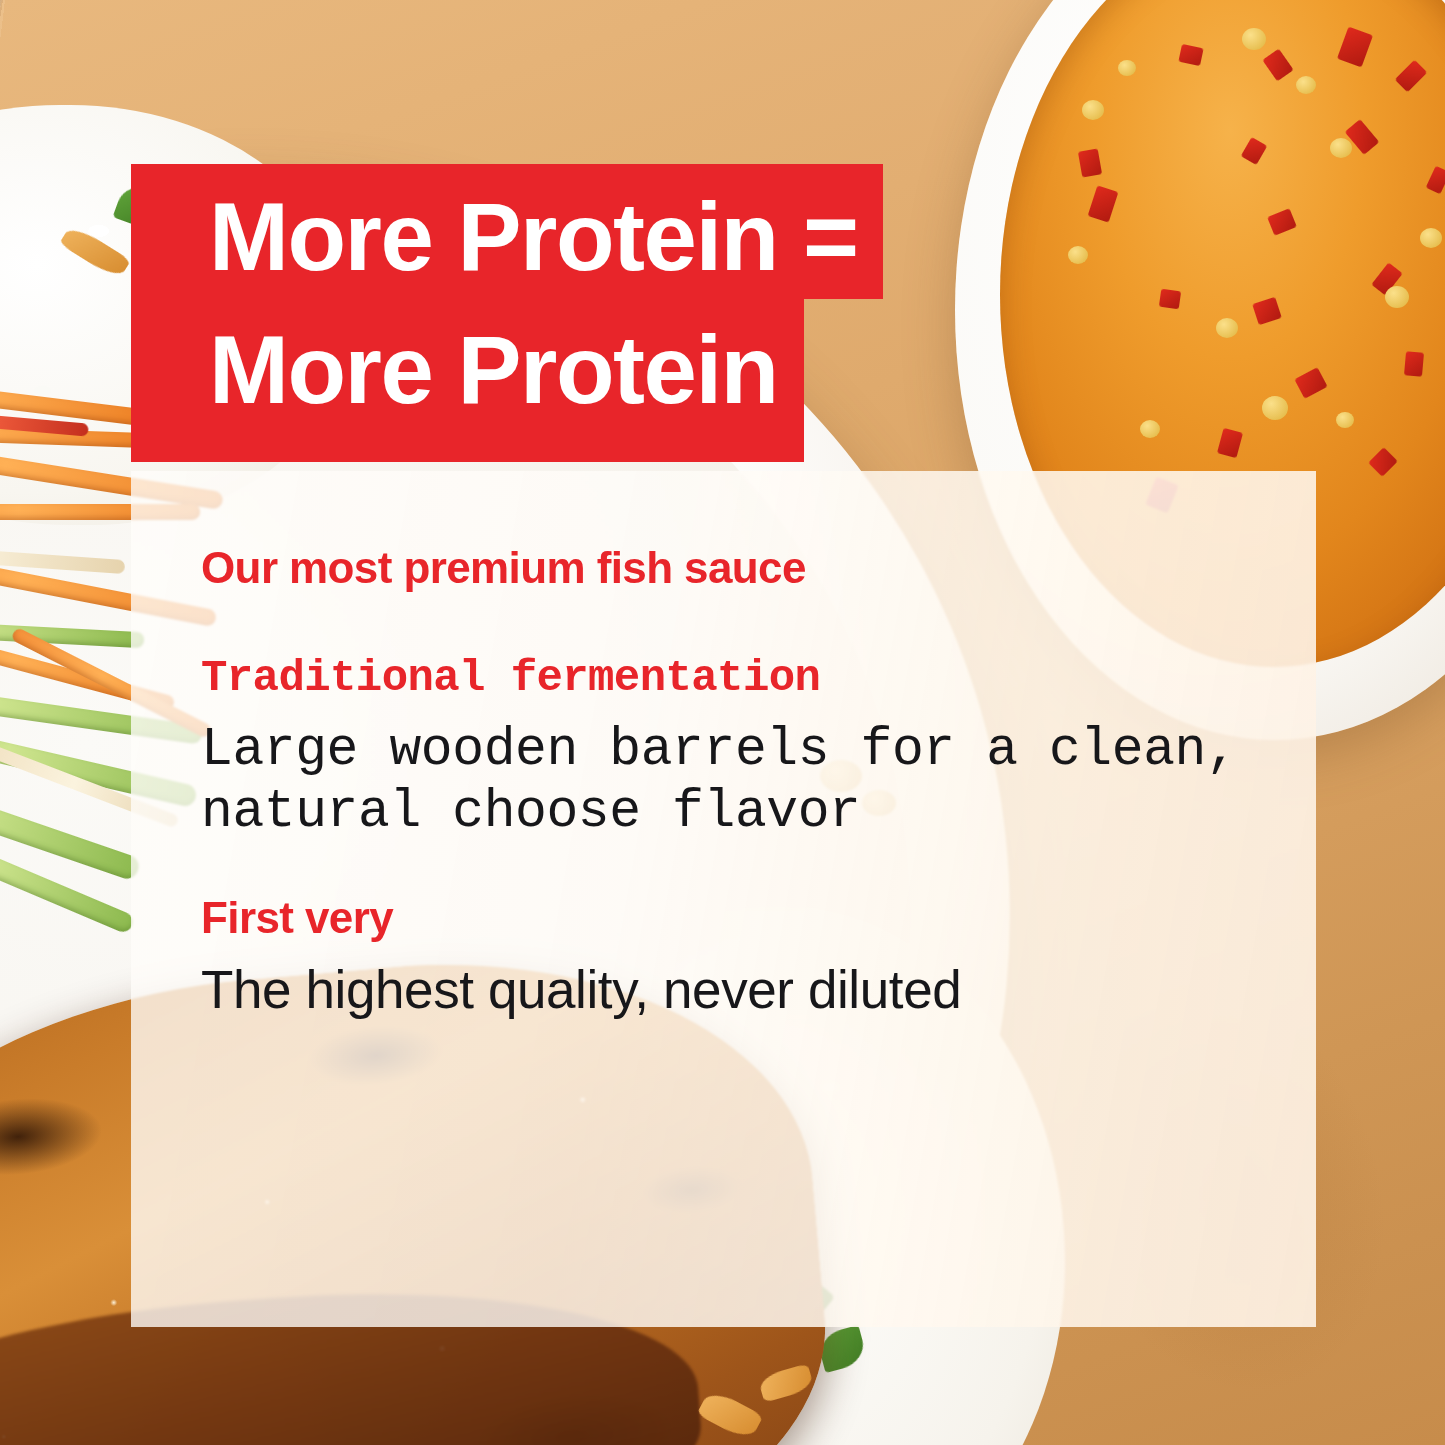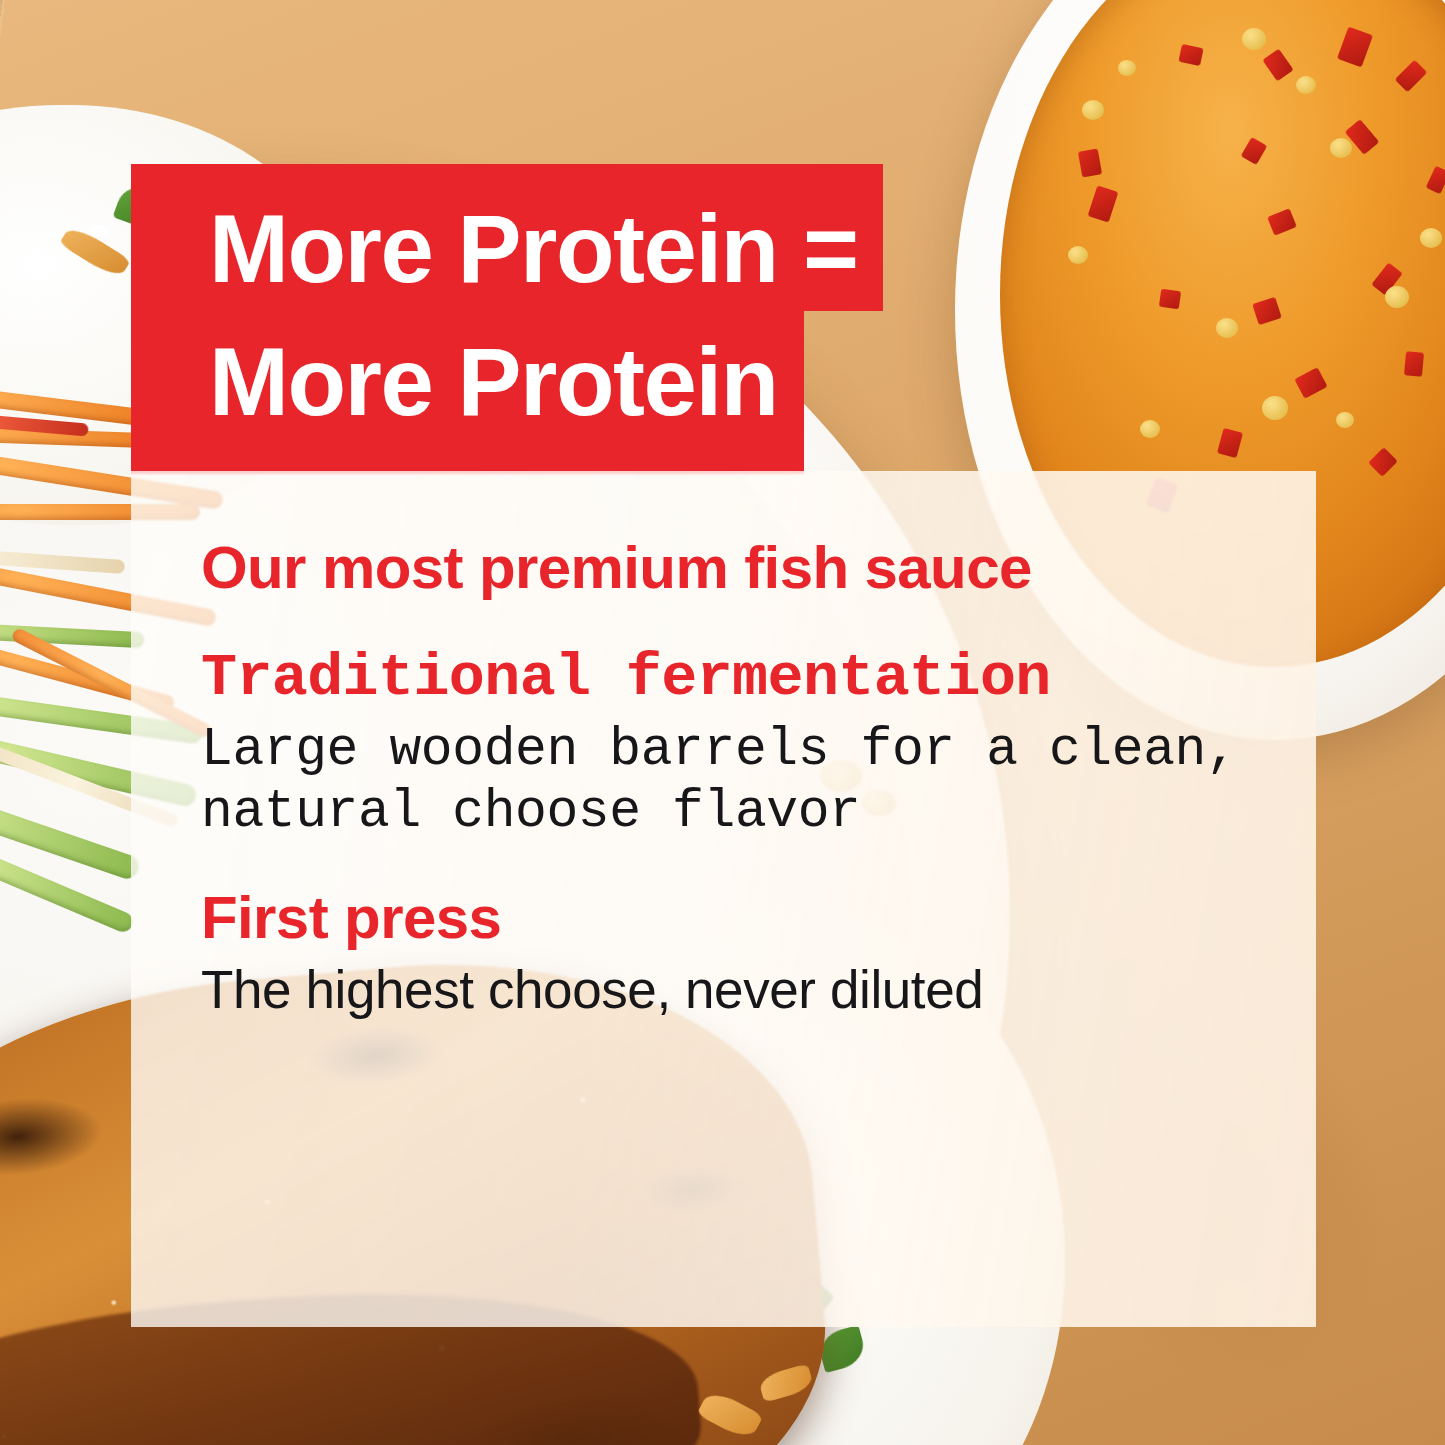--- a/index.html
+++ b/index.html
@@ -127,39 +127,39 @@
   .chili-bit{position:absolute;border-radius:3px;background:linear-gradient(140deg,#e02a1c,#b01a10);filter:blur(.3px);}
   .chili-seed{position:absolute;border-radius:50%;background:radial-gradient(circle at 36% 32%,#fbe08a,#e0b33c);filter:blur(.3px);}
 
   
   .headline{position:absolute;left:131px;top:164px;}
   .hl-row{
     background:#e8252a;display:block;color:#fff;
     font-weight:700;font-size:96px;line-height:141px;letter-spacing:-1.5px;
     padding:0 26px 0 78px;white-space:nowrap;width:max-content;
   }
-  .hl-row.r1{padding-top:23px;line-height:124px;}
+  .hl-row.r1{padding-top:11px;line-height:124px;}
   .hl-row.r2{padding-bottom:22px;}
 
   
   .panel{
     position:absolute;left:131px;top:471px;width:1185px;height:856px;
     background:linear-gradient(100deg,
         rgba(255,253,250,.78) 0%,
         rgba(255,252,248,.80) 42%,
         rgba(255,248,238,.88) 72%,
         rgba(253,240,226,.93) 100%);
     backdrop-filter:blur(1px);
     padding:62px 0 0 70px;
     box-sizing:border-box;
   }
   .block{margin-bottom:6px;}
   .block:last-child{margin-bottom:0;}
   .b-head{
-    color:#e8252a;font-weight:700;font-size:60px;line-height:70px;
+    color:#e8252a;font-weight:700;font-size:44px;line-height:70px;
     letter-spacing:-.6px;margin:0 0 6px 0;
   }
   .b-body{
     color:#17171a;font-weight:400;font-size:53px;line-height:62px;
     letter-spacing:-.4px;margin:0;
   }
   .block.s1{margin-bottom:40px;}
   .block.s2{margin-bottom:40px;font-family:Liberation Mono, monospace;}
 </style>
 </head>
@@ -255,19 +255,19 @@
     <div class="block s1">
       <p class="b-head">Our most premium fish sauce</p>
     </div>
 
     <div class="block s2">
       <p class="b-head">Traditional fermentation</p>
       <p class="b-body">Large wooden barrels for a clean, natural choose flavor</p>
     </div>
 
     <div class="block">
-      <p class="b-head">First press</p>
-      <p class="b-body">The highest choose, never diluted</p>
+      <p class="b-head">First very</p>
+      <p class="b-body">The highest quality, never diluted</p>
     </div>
 
   </div>
 
 </div>
 
 </body></html>

